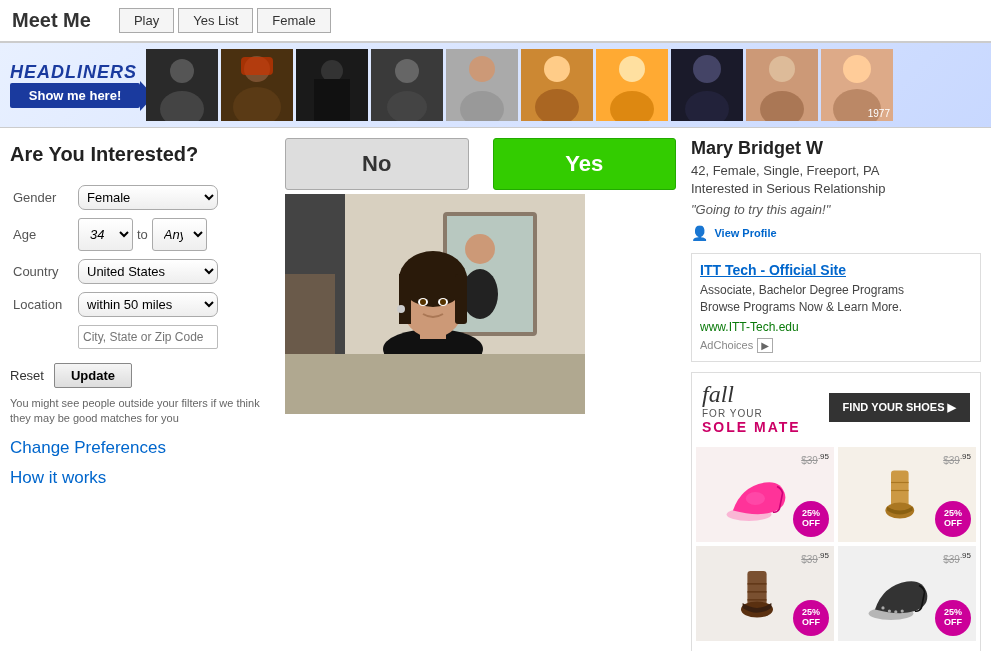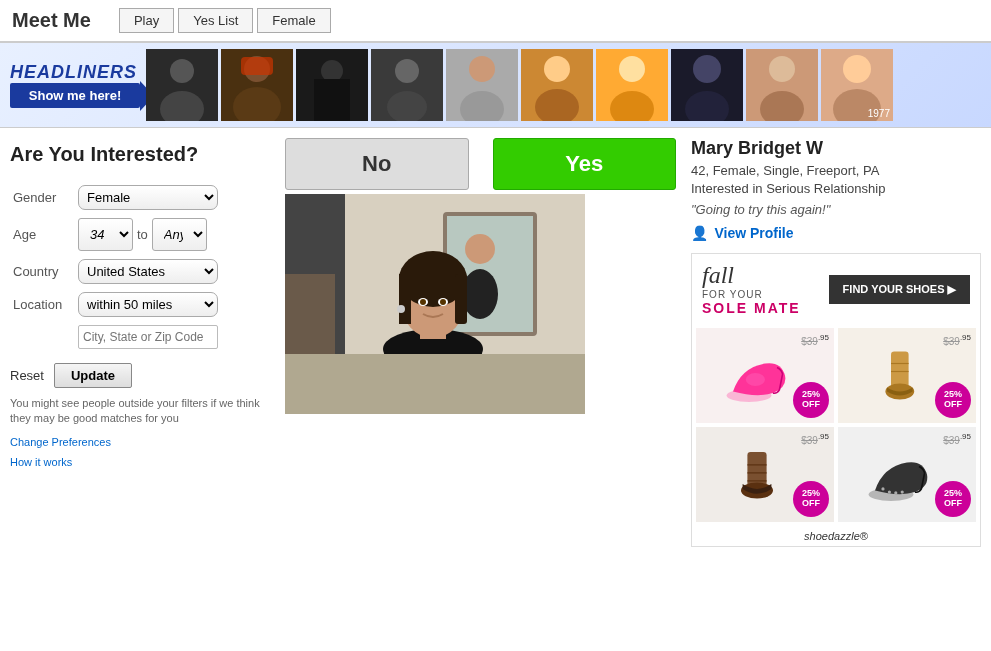--- a/index.html
+++ b/index.html
@@ -135,21 +135,21 @@
     .update-btn {
       padding: 4px 16px;
       border: 1px solid #888;
       background: linear-gradient(180deg, #f5f5f5 0%, #ddd 100%);
       font-size: 13px;
       cursor: pointer;
       border-radius: 2px;
       font-weight: bold;
     }
     .filter-note { font-size: 11px; color: #666; line-height: 1.4; margin: 6px 0; }
-    .pref-links a { display: block; color: #0066cc; text-decoration: none; font-size: 11px; line-height: 1.8; }
+    .pref-links a { display: block; color: #0066cc; text-decoration: none; font-size: 17px; line-height: 1.8; }
 
     
     .center-area { flex: 1; min-width: 300px; }
     .vote-buttons { display: flex; gap: 24px; margin-bottom: 4px; }
     .no-btn {
       flex: 1;
       padding: 12px;
       font-size: 22px;
       font-weight: bold;
       background: #ddd;
@@ -177,21 +177,21 @@
       position: relative;
     }
 
     
     .profile-info { width: 290px; flex-shrink: 0; }
     .profile-name { font-size: 18px; font-weight: bold; color: #222; margin-bottom: 4px; }
     .profile-details { font-size: 13px; color: #444; margin-bottom: 3px; }
     .profile-interest { font-size: 13px; color: #444; margin-bottom: 6px; }
     .profile-quote { font-size: 13px; color: #555; font-style: italic; margin-bottom: 8px; }
     .view-profile-row { display: flex; align-items: center; gap: 6px; margin-bottom: 12px; }
-    .view-profile-link { color: #0066cc; text-decoration: none; font-size: 14px; font-weight: bold; }
+    .view-profile-link { color: #0066cc; text-decoration: none; font-size: 11px; font-weight: bold; }
     .person-icon { color: #888; font-size: 14px; }
 
     
     .ad-block { border: 1px solid #ddd; padding: 8px; margin-top: 0; }
     .ad-title { font-size: 14px; font-weight: bold; color: #0066cc; text-decoration: underline; cursor: pointer; }
     .ad-desc { font-size: 12px; color: #444; line-height: 1.4; margin: 4px 0; }
     .ad-url { font-size: 12px; color: #0a7a0a; }
     .ad-choices { font-size: 11px; color: #888; }
 
     
@@ -468,20 +468,31 @@
   <div class="profile-info">
     <div class="profile-name">Mary Bridget W</div>
     <div class="profile-details">42, Female, Single, Freeport, PA</div>
     <div class="profile-interest">Interested in Serious Relationship</div>
     <div class="profile-quote">"Going to try this again!"</div>
     <div class="view-profile-row">
       <span class="person-icon">👤</span>
       <a href="#" class="view-profile-link">View Profile</a>
     </div>
 
+    <div class="ad-block">
+      <div class="ad-title">ITT Tech - Official Site</div>
+      <div class="ad-desc">
+        Associate, Bachelor Degree Programs<br>Browse Programs Now &amp; Learn More.
+      </div>
+      <div class="ad-url">www.ITT-Tech.edu</div>
+      <div style="display:flex; align-items:center; gap:4px; margin-top:4px;">
+        <span class="ad-choices">AdChoices</span>
+        <span style="font-size:10px; border:1px solid #aaa; padding:1px 3px; color:#666;">▶</span>
+      </div>
+    </div>
 
     <div class="shoe-ad">
       <div class="shoe-ad-header">
         <div>
           <span style="font-family:Georgia,serif; font-size:24px; font-style:italic; color:#333;">fall</span>
           <span style="display:block; font-size:10px; color:#555; letter-spacing:1px;">FOR YOUR</span>
           <span style="display:block; font-size:14px; color:#cc0066; font-weight:bold; letter-spacing:2px;">SOLE MATE</span>
         </div>
         <button class="find-shoes-btn">FIND YOUR SHOES ▶</button>
       </div>

